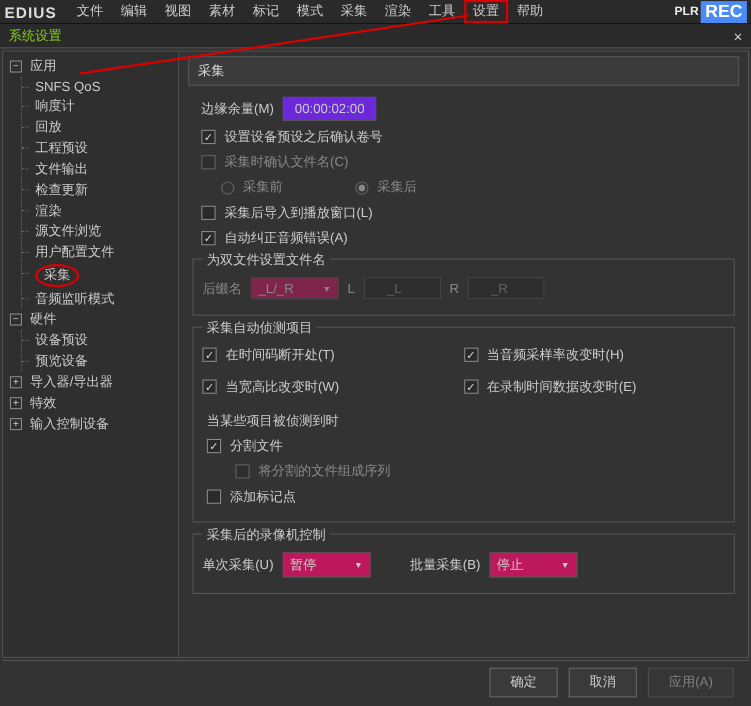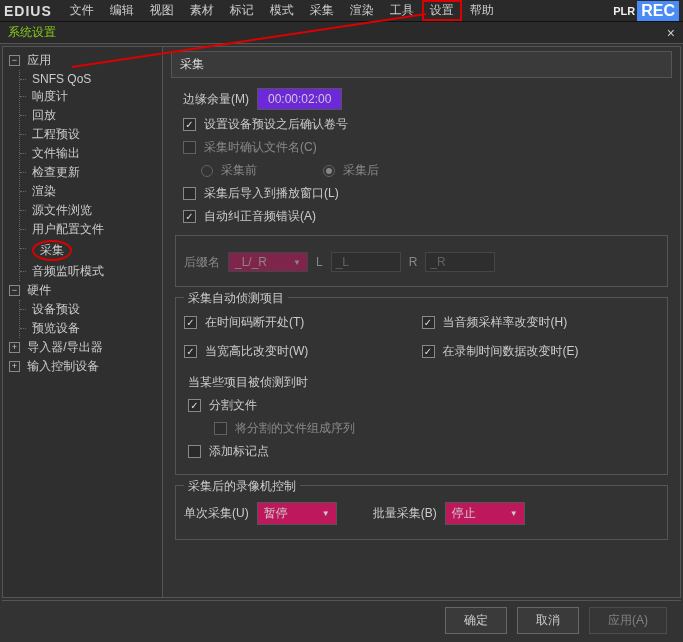--- a/index.html
+++ b/index.html
@@ -30,21 +30,21 @@
 .timecode { background: #6d28d9; padding: 3px 10px; color: #ccc; border: 1px solid #555; }
 .chk { width: 13px; height: 13px; border: 1px solid #888; background: #2a2a2a; display: inline-flex; align-items: center; justify-content: center; font-size: 10px; color: #ddd; flex-shrink: 0; }
 .chk.checked::after { content: "✓"; }
 .radio { width: 12px; height: 12px; border: 1px solid #888; border-radius: 50%; display: inline-flex; align-items: center; justify-content: center; flex-shrink: 0; }
 .radio.checked::after { content: ""; width: 6px; height: 6px; background: #ccc; border-radius: 50%; }
 .indent1 { margin-left: 30px; }
 .group { border: 1px solid #555; margin: 10px 4px; padding: 10px 8px 8px; position: relative; }
 .group-label { position: absolute; top: -8px; left: 8px; background: #333; padding: 0 4px; color: #ccc; }
 .dropdown { background: #be185d; border: 1px solid #555; padding: 2px 6px; min-width: 80px; display: inline-flex; align-items: center; justify-content: space-between; gap: 8px; }
 .dropdown .arrow { font-size: 8px; }
-.txtfield { background: #2a2a2a; border: 1px solid #555; padding: 2px 4px; width: 70px; color: #888; }
+.txtfield { background: #2a2a2a; border: 1px solid #555; padding: 2px 20px; width: 70px; color: #888; }
 .ro { opacity: 0.55; }
 .cols2 { display: flex; flex-wrap: wrap; }
 .cols2 > .row { width: 50%; margin-left: 0; }
 .footer { height: 40px; background: #333; display: flex; align-items: center; justify-content: flex-end; gap: 10px; padding: 0 14px; border-top: 1px solid #555; margin: 0 2px 2px; }
 .btn { background: #3a3a3a; border: 1px solid #666; padding: 4px 18px; color: #ccc; cursor: pointer; }
 .btn.disabled { opacity: 0.5; }
 </style>
 </head>
 <body>
 
@@ -101,20 +101,24 @@
     <div class="tree-children">
       <div class="tree-node"><span class="tree-label">设备预设</span></div>
       <div class="tree-node"><span class="tree-label">预览设备</span></div>
     </div>
     <div class="tree-node">
       <span class="tree-toggle">+</span>
       <span class="tree-label">导入器/导出器</span>
     </div>
     <div class="tree-node">
       <span class="tree-toggle">+</span>
+      <span class="tree-label">特效</span>
+    </div>
+    <div class="tree-node">
+      <span class="tree-toggle">+</span>
       <span class="tree-label">输入控制设备</span>
     </div>
   </div>
 
   <div class="content">
     <div class="section-title">采集</div>
 
     <div class="row">
       <span>边缘余量(M)</span>
       <span class="timecode">00:00:02:00</span>
@@ -140,20 +144,21 @@
     <div class="row">
       <span class="chk"></span>
       <span>采集后导入到播放窗口(L)</span>
     </div>
     <div class="row">
       <span class="chk checked"></span>
       <span>自动纠正音频错误(A)</span>
     </div>
 
     <div class="group">
+      <span class="group-label">为双文件设置文件名</span>
       <div class="row ro" style="margin-left:0">
         <span>后缀名</span>
         <span class="dropdown">
           <span>_L/_R</span>
           <span class="arrow">▼</span>
         </span>
         <span>L</span>
         <span class="txtfield">_L</span>
         <span>R</span>
         <span class="txtfield">_R</span>

